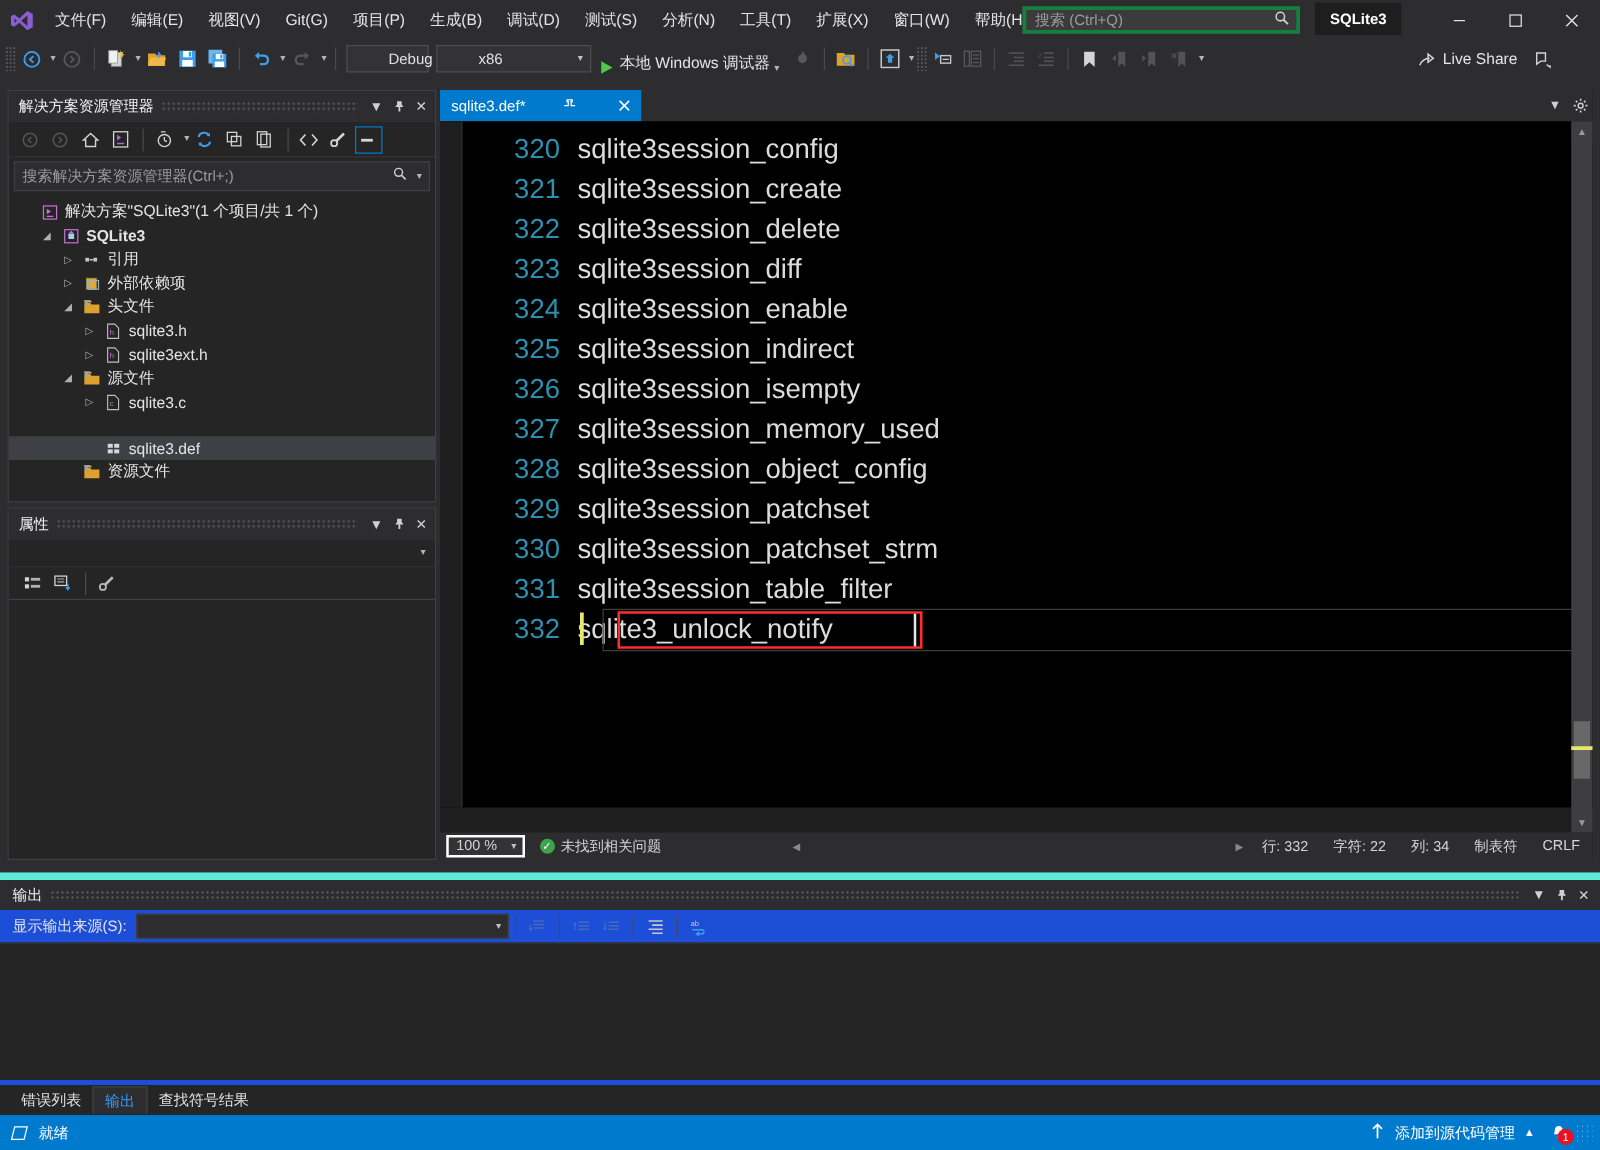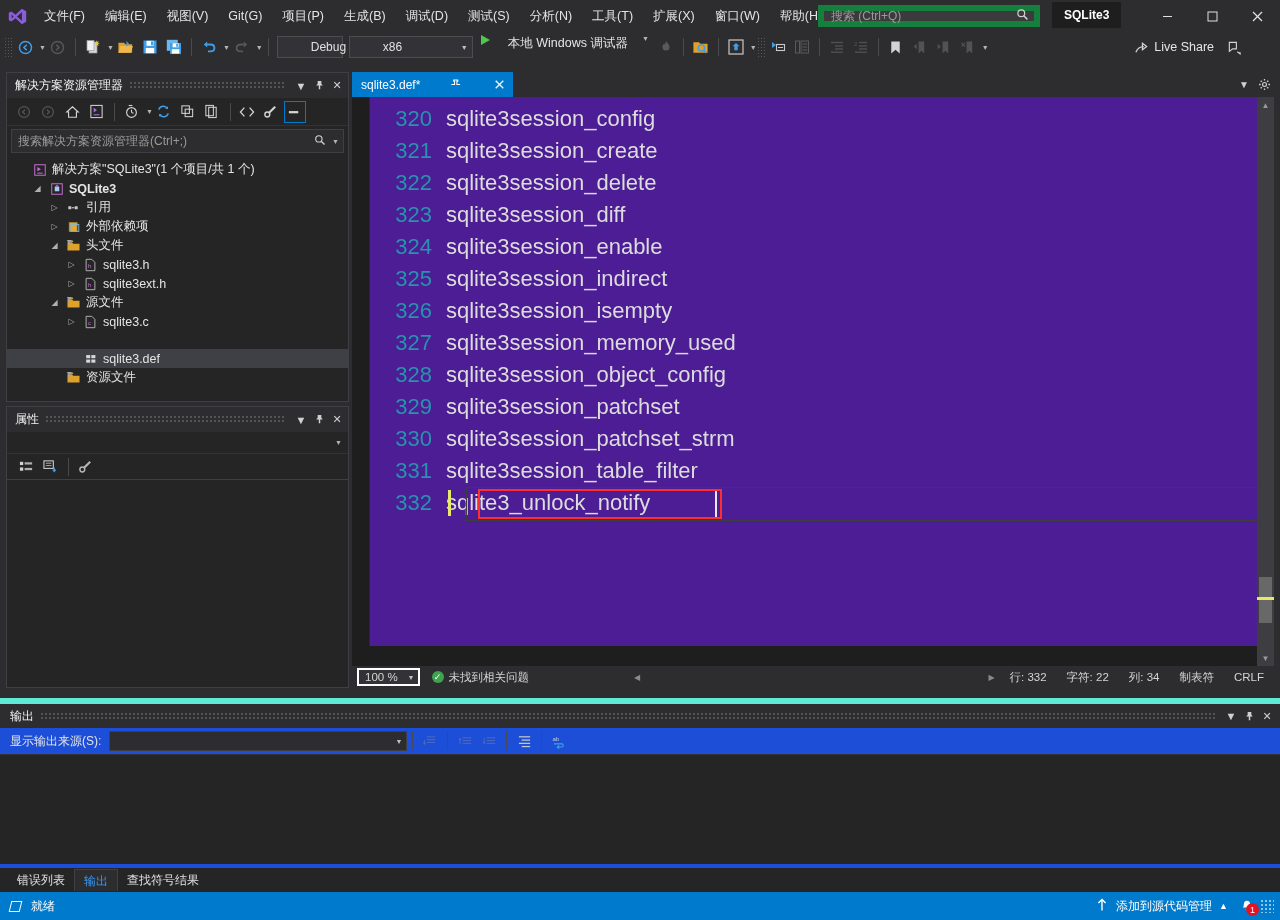--- a/index.html
+++ b/index.html
@@ -22,21 +22,21 @@
   }
   .vs-logo svg { display: block; }
   .menu-items { display: flex; align-items: center; height: 32px; }
   .menu-item {
     padding: 0 10px; height: 32px; line-height: 32px;
     font-size: 12.5px; color: #e4e4e4; white-space: nowrap; cursor: default;
   }
 
   .search-wrap {
     position: absolute; left: 818px; top: 5px; width: 222px; height: 22px;
-    background: #3b3b3d; border: 6px solid #15803d; display: flex; align-items: center;
+    background: #3b3b3d; border: 3px solid #15803d; display: flex; align-items: center;
   }
   .search-input-txt {
     flex: 1; padding-left: 7px; font-size: 12px; color: #9a9a9a; line-height: 20px;
     white-space: nowrap; overflow: hidden;
   }
   .search-ico { width: 24px; text-align: center; color: #c8c8c8; font-size: 13px; }
 
   .proj-badge {
     position: absolute; left: 1052px; top: 2px; height: 26px;
     padding: 0 12px; display: flex; align-items: center;
@@ -64,22 +64,22 @@
   .tsep { width: 1px; height: 18px; background: #4a4a4c; margin: 0 5px; }
   .caret { font-size: 7px; color: #b4b4b4; margin-left: 2px; }
   .combo {
     height: 22px; background: #333337; border: 1px solid #4d4d50;
     display: flex; align-items: center; color: #e0e0e0; font-size: 12px;
     padding: 0 4px 0 7px; margin: 0 3px;
   }
   .combo .cv { flex: 1; white-space: nowrap; margin-left: 26px; }
   .combo .cc { font-size: 7px; color: #c0c0c0; padding-left: 8px; }
   .run-btn {
-    display: flex; align-items: flex-start; height: 24px; padding: 0 5px;
-    color: #e4e4e4; font-size: 12.5px; white-space: nowrap; gap: 12px;
+    display: flex; align-items: flex-end; height: 24px; padding: 0 5px;
+    color: #e4e4e4; font-size: 12.5px; white-space: nowrap;
   }
   .play-tri {
     width: 0; height: 0; border-left: 9px solid #4ec94e;
     border-top: 5.5px solid transparent; border-bottom: 5.5px solid transparent;
     margin-right: 6px;
   }
   .liveshare {
     position: absolute; right: 66px; top: 3px; display: flex; align-items: center;
     height: 24px; color: #e4e4e4; font-size: 12.5px; white-space: nowrap;
   }
@@ -157,21 +157,21 @@
   .etab .pin, .etab .cls {
     width: 17px; height: 18px; display: flex; align-items: center; justify-content: center;
     font-size: 11px; color: #ffffff; margin-left: 3px;
   }
   .tabstrip-right {
     position: absolute; right: 0; top: 0; height: 25px; display: flex; align-items: center;
   }
   .tsbtn { width: 20px; height: 24px; display: flex; align-items: center; justify-content: center;
     color: #d0d0d0; font-size: 10px; }
 
-  .code-wrap { position: relative; height: 549px; background: #4c1d95; display: flex; }
+  .code-wrap { position: relative; height: 549px; background: #000000; display: flex; gap: 16px; }
   .indicator-margin { width: 18px; background: #1e1e1e; border-right: 1px solid #2b2b2b; }
   .code-lines { flex: 1; position: relative; padding-top: 6px; overflow: hidden; }
   .cline { height: 32px; display: flex; align-items: center; position: relative; }
   .lnum {
     width: 76px; text-align: right; padding-right: 14px;
     color: #2b91af; font-size: 22px; font-family: "Liberation Sans", sans-serif;
   }
   .ctext {
     color: #dcdcdc; font-size: 22px; white-space: pre;
     font-family: "Liberation Sans", sans-serif;

